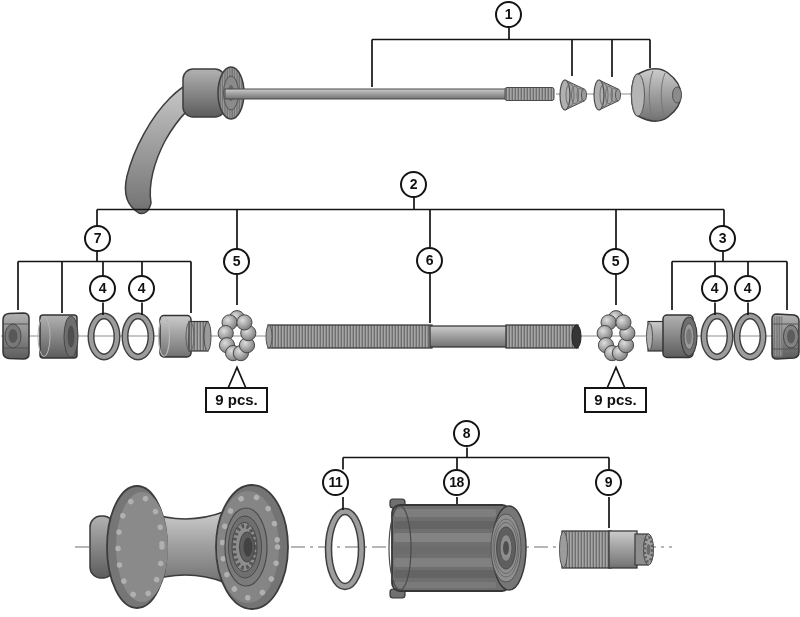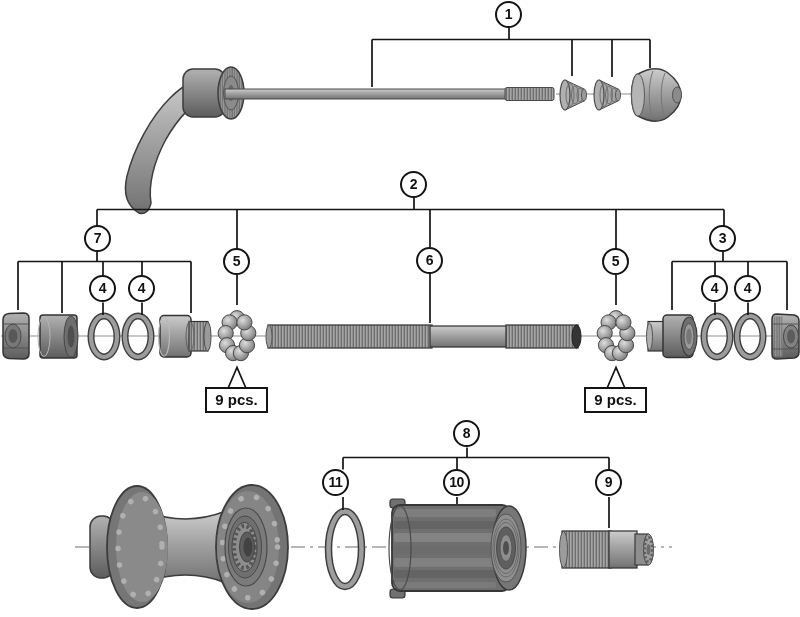--- a/index.html
+++ b/index.html
@@ -252,19 +252,19 @@
 <div class="callout" style="left:223px;top:248px">5</div>
 <div class="callout" style="left:416px;top:247px">6</div>
 <div class="callout" style="left:602px;top:248px">5</div>
 <div class="callout" style="left:709px;top:225px">3</div>
 <div class="callout" style="left:89px;top:275px">4</div>
 <div class="callout" style="left:128px;top:275px">4</div>
 <div class="callout" style="left:701px;top:275px">4</div>
 <div class="callout" style="left:734px;top:275px">4</div>
 <div class="callout" style="left:453px;top:420px">8</div>
 <div class="callout" style="left:322px;top:469px">11</div>
-<div class="callout" style="left:443px;top:469px">10</div>
+<div class="callout" style="left:443px;top:469px">18</div>
 <div class="callout" style="left:595px;top:469px">9</div>
 
 <div class="pcs" style="left:205px;top:387px">9 pcs.</div>
 <div class="pcs" style="left:584px;top:387px">9 pcs.</div>
 
 </div>
 
 </body></html>

